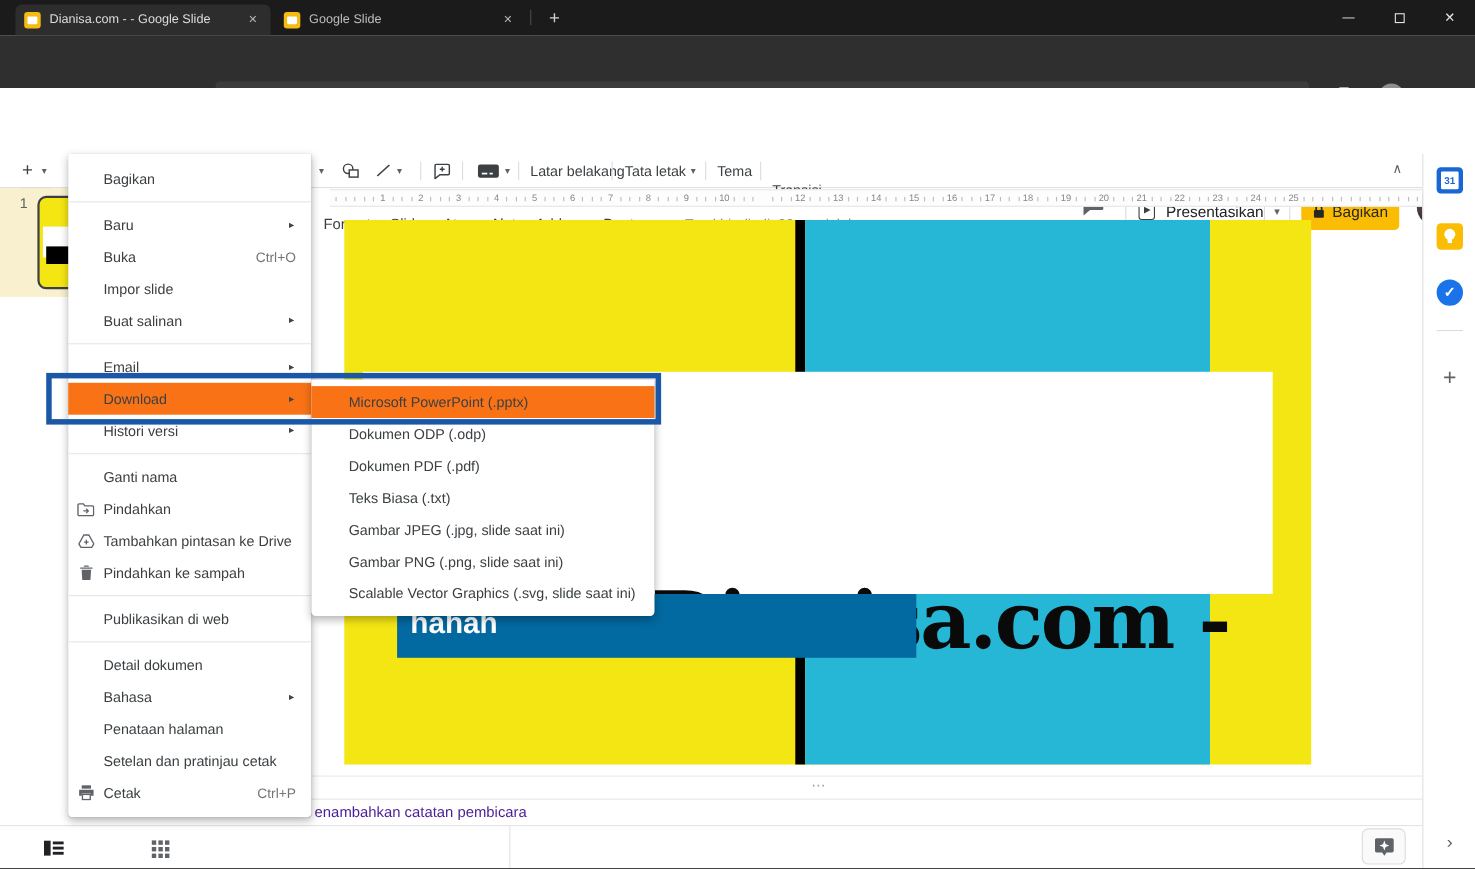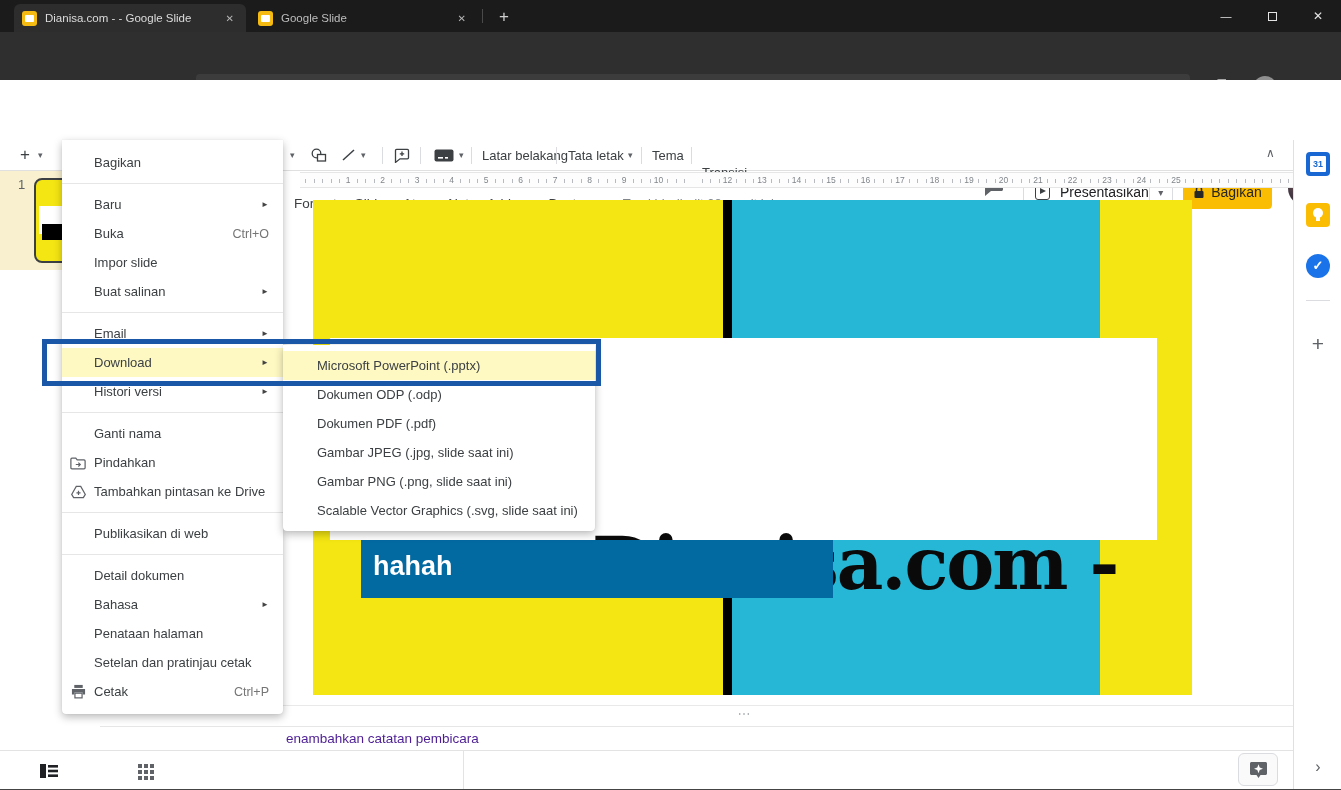--- a/index.html
+++ b/index.html
@@ -107,21 +107,21 @@
   #ic-keep .bulb { position:absolute; left:7px; top:5px; width:10px; height:10px; background:#fff; border-radius:50%; }
   #ic-keep .bulb-b { position:absolute; left:10px; top:14px; width:4px; height:4px; background:#fff; }
   #ic-tasks { top:114px; background:#1a73e8; border-radius:50%; color:#fff; font-size:13px; font-weight:700; text-align:center; line-height:24px; }
   #sb-sep { position:absolute; left:12px; top:160px; width:24px; height:1px; background:#dadce0; }
   #sb-plus { position:absolute; left:12px; top:192px; width:24px; font-size:21px; font-weight:300; color:#5f6368; text-align:center; }
   #sb-chevron { position:absolute; left:12px; top:618px; width:24px; font-size:16px; color:#5f6368; text-align:center; }
 
   
   #file-menu { position:absolute; left:62px; top:140px; width:221px; background:#fff; border-radius:0 0 4px 4px; box-shadow:0 3px 8px rgba(0,0,0,.28), 0 0 1px rgba(0,0,0,.15); padding:8px 0; z-index:40; }
   .menu-row { height:29px; display:flex; align-items:center; padding-right:14px; }
-  .menu-row.hl { background:#fef9c3; }
+  .menu-row.hl { background:#f97316; }
   .mi-icon { width:32px; display:flex; align-items:center; justify-content:center; flex:none; }
   .mi-label { font-size:13px; color:#3c4043; white-space:nowrap; flex:1; }
   .mi-shortcut { font-size:12.5px; color:#757575; margin-left:12px; }
   .mi-arrow { font-size:8px; color:#444; margin-left:12px; }
   .menu-sep { height:1px; background:#e6e6e6; margin:6px 0; }
 
   
   #download-submenu { position:absolute; left:283px; top:345px; width:312px; background:#fff; border-radius:0 0 4px 4px; box-shadow:0 3px 8px rgba(0,0,0,.28), 0 0 1px rgba(0,0,0,.15); padding:6px 0; z-index:45; }
   #download-submenu .menu-row { padding-left:34px; }
 
@@ -540,20 +540,30 @@
       </div>
       <div class="menu-row">
         <span class="mi-icon">
           <svg width="15" height="14" viewBox="0 0 16 15">
             <path d="M5.6 1.5h4.8l4.9 8.6-2.1 3.4H2.8L.7 10.1z" fill="none" stroke="#5f6368" stroke-width="1.3"></path>
             <path d="M8 6.2v4.4M5.8 8.4h4.4" stroke="#5f6368" stroke-width="1.3"></path>
           </svg>
         </span>
         <span class="mi-label">Tambahkan pintasan ke Drive</span>
       </div>
+      <div class="menu-row">
+        <span class="mi-icon">
+          <svg width="13" height="15" viewBox="0 0 14 16">
+            <path d="M1 3h12v1.3H1z" fill="#5f6368"></path>
+            <path d="M5 1h4l.7 1.2H4.3z" fill="#5f6368"></path>
+            <path d="M2.4 5.2h9.2l-.6 10H3z" fill="#5f6368"></path>
+          </svg>
+        </span>
+        <span class="mi-label">Pindahkan ke sampah</span>
+      </div>
       <div class="menu-sep"></div>
       <div class="menu-row">
         <span class="mi-icon"></span>
         <span class="mi-label">Publikasikan di web</span>
       </div>
       <div class="menu-sep"></div>
       <div class="menu-row">
         <span class="mi-icon"></span>
         <span class="mi-label">Detail dokumen</span>
       </div>
@@ -587,20 +597,23 @@
       <div class="menu-row hl">
         <span class="mi-label">Microsoft PowerPoint (.pptx)</span>
       </div>
       <div class="menu-row">
         <span class="mi-label">Dokumen ODP (.odp)</span>
       </div>
       <div class="menu-row">
         <span class="mi-label">Dokumen PDF (.pdf)</span>
       </div>
       <div class="menu-row">
+        <span class="mi-label">Teks Biasa (.txt)</span>
+      </div>
+      <div class="menu-row">
         <span class="mi-label">Gambar JPEG (.jpg, slide saat ini)</span>
       </div>
       <div class="menu-row">
         <span class="mi-label">Gambar PNG (.png, slide saat ini)</span>
       </div>
       <div class="menu-row">
         <span class="mi-label">Scalable Vector Graphics (.svg, slide saat ini)</span>
       </div>
     </div>
 

